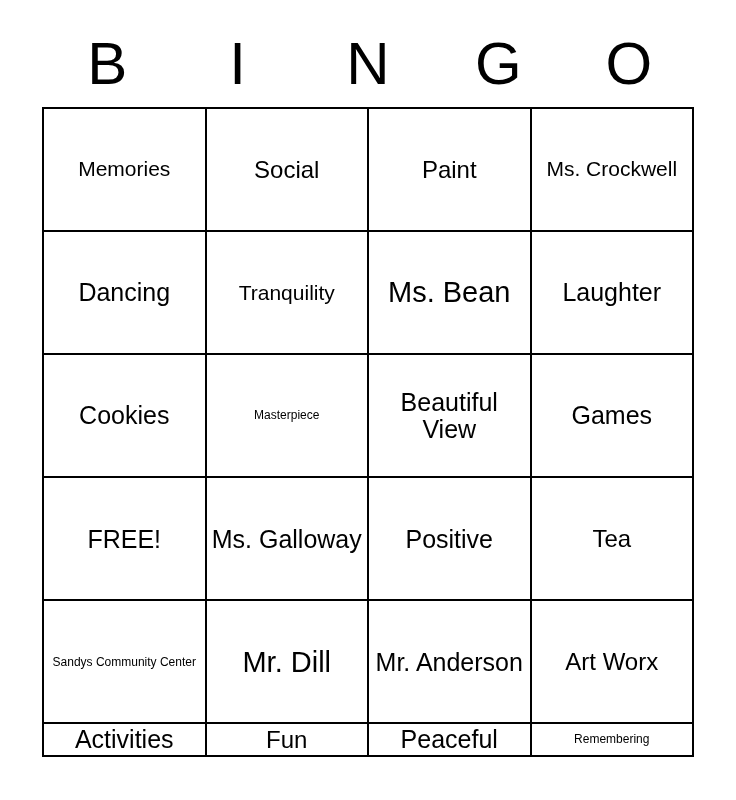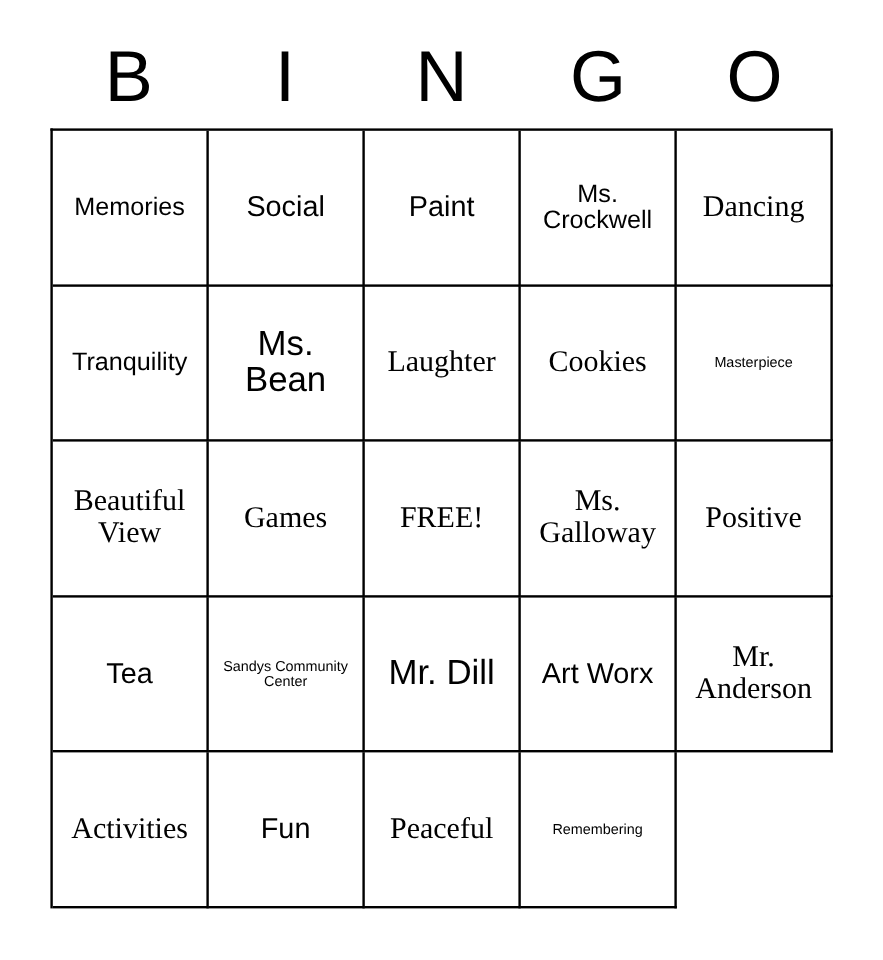--- a/index.html
+++ b/index.html
@@ -43,21 +43,21 @@
   .grid {
     position: absolute;
     left: 42px;
     top: 107px;
     width: 652px;
     height: 650px;
     border-top: 2px solid #000;
     border-left: 2px solid #000;
     box-sizing: border-box;
     display: grid;
-    grid-template-columns: repeat(5, 1fr);
+    grid-template-columns: repeat(4, 1fr);
     grid-template-rows: repeat(5, 1fr);
   }
   .cell {
     border-right: 2px solid #000;
     border-bottom: 2px solid #000;
     box-sizing: border-box;
     display: flex;
     align-items: center;
     justify-content: center;
     text-align: center;
@@ -66,21 +66,21 @@
   }
   .cell span {
     display: block;
     width: 100%;
     line-height: 1.06;
     word-wrap: break-word;
   }
   
   .fs-xs span { font-size: 12px; }
   .fs-s  span { font-size: 21px; }
-  .fs-m  span { font-size: 25px; font-family: Liberation Serif, serif; }
+  .fs-m  span { font-size: 25px; }
   .fs-xl span { font-size: 24px; }
   .fs-xxl span { font-size: 29px; }
 </style>
 </head>
 <body>
 
 <div class="page">
 
   <div class="header-row">
     <div class="header-cell">B</div>
@@ -141,26 +141,26 @@
       </div>
     <div class="cell fs-xl">
         <span>Tea</span>
       </div>
     <div class="cell fs-xs">
         <span>Sandys Community Center</span>
       </div>
     <div class="cell fs-xxl">
         <span>Mr. Dill</span>
       </div>
+    <div class="cell fs-m">
+        <span>Mr. Anderson</span>
+      </div>
+
     <div class="cell fs-xl">
         <span>Art Worx</span>
-      </div>
-
-    <div class="cell fs-m">
-        <span>Mr. Anderson</span>
       </div>
     <div class="cell fs-m">
         <span>Activities</span>
       </div>
     <div class="cell fs-xl">
         <span>Fun</span>
       </div>
     <div class="cell fs-m">
         <span>Peaceful</span>
       </div>

